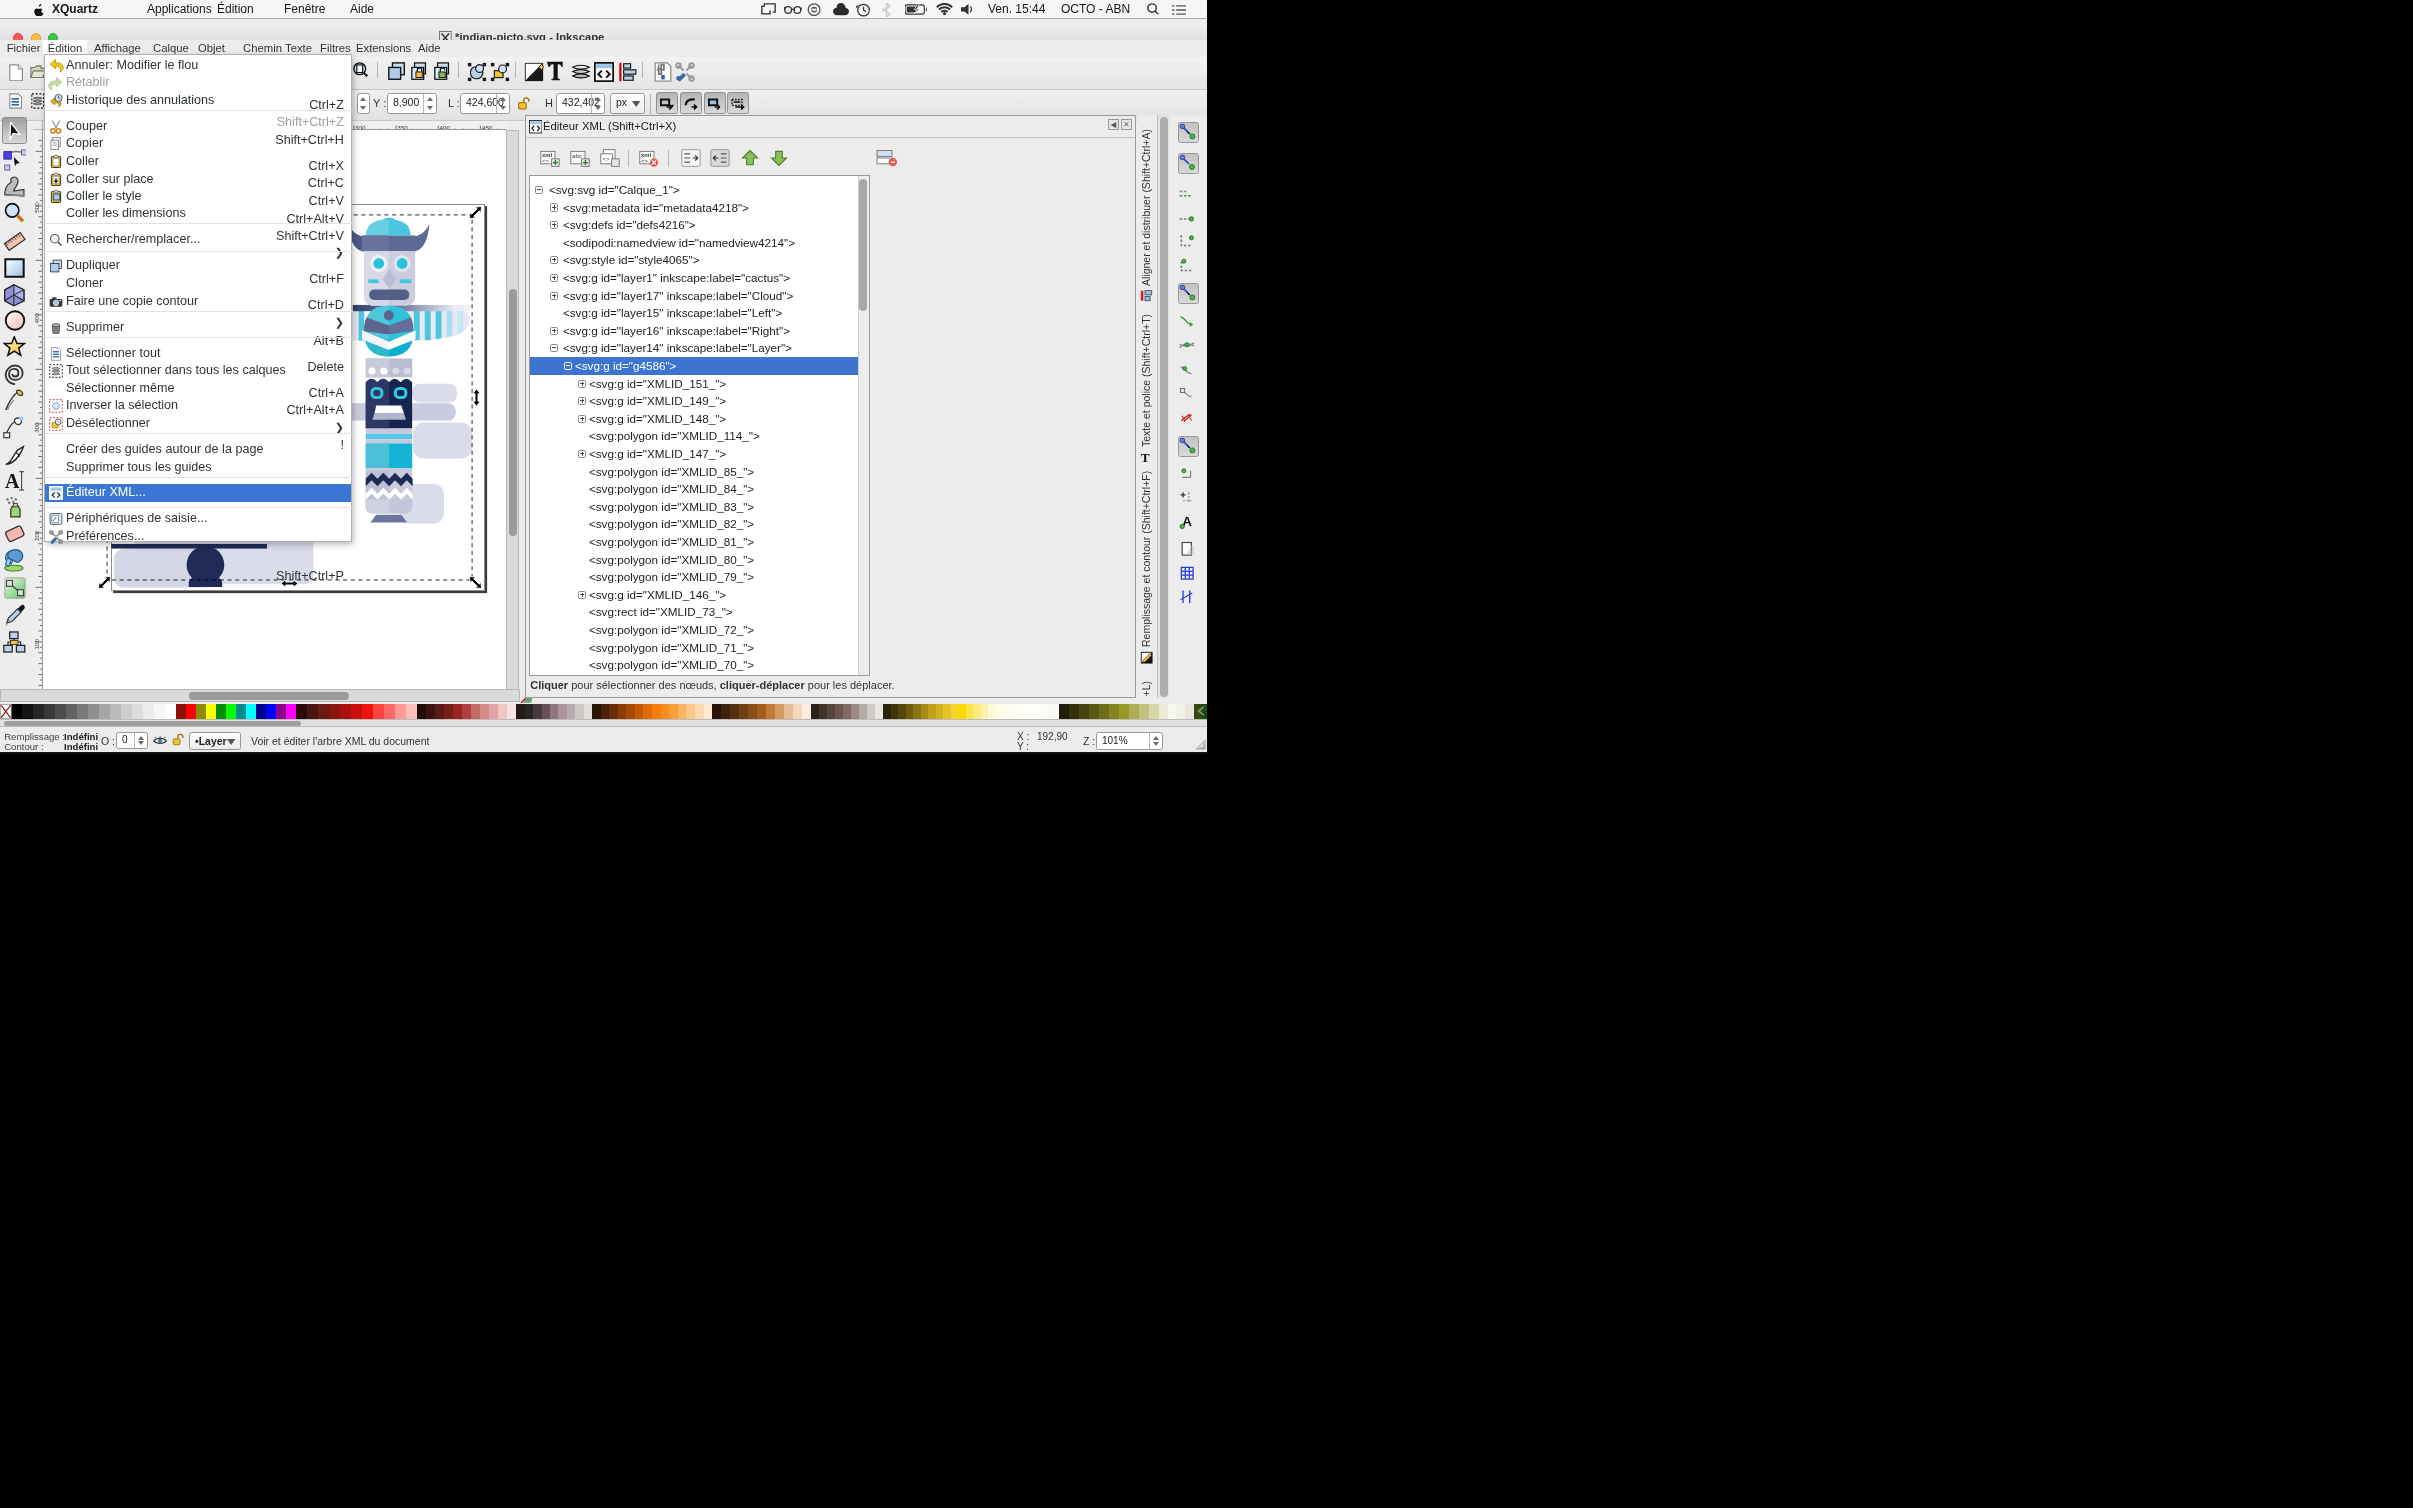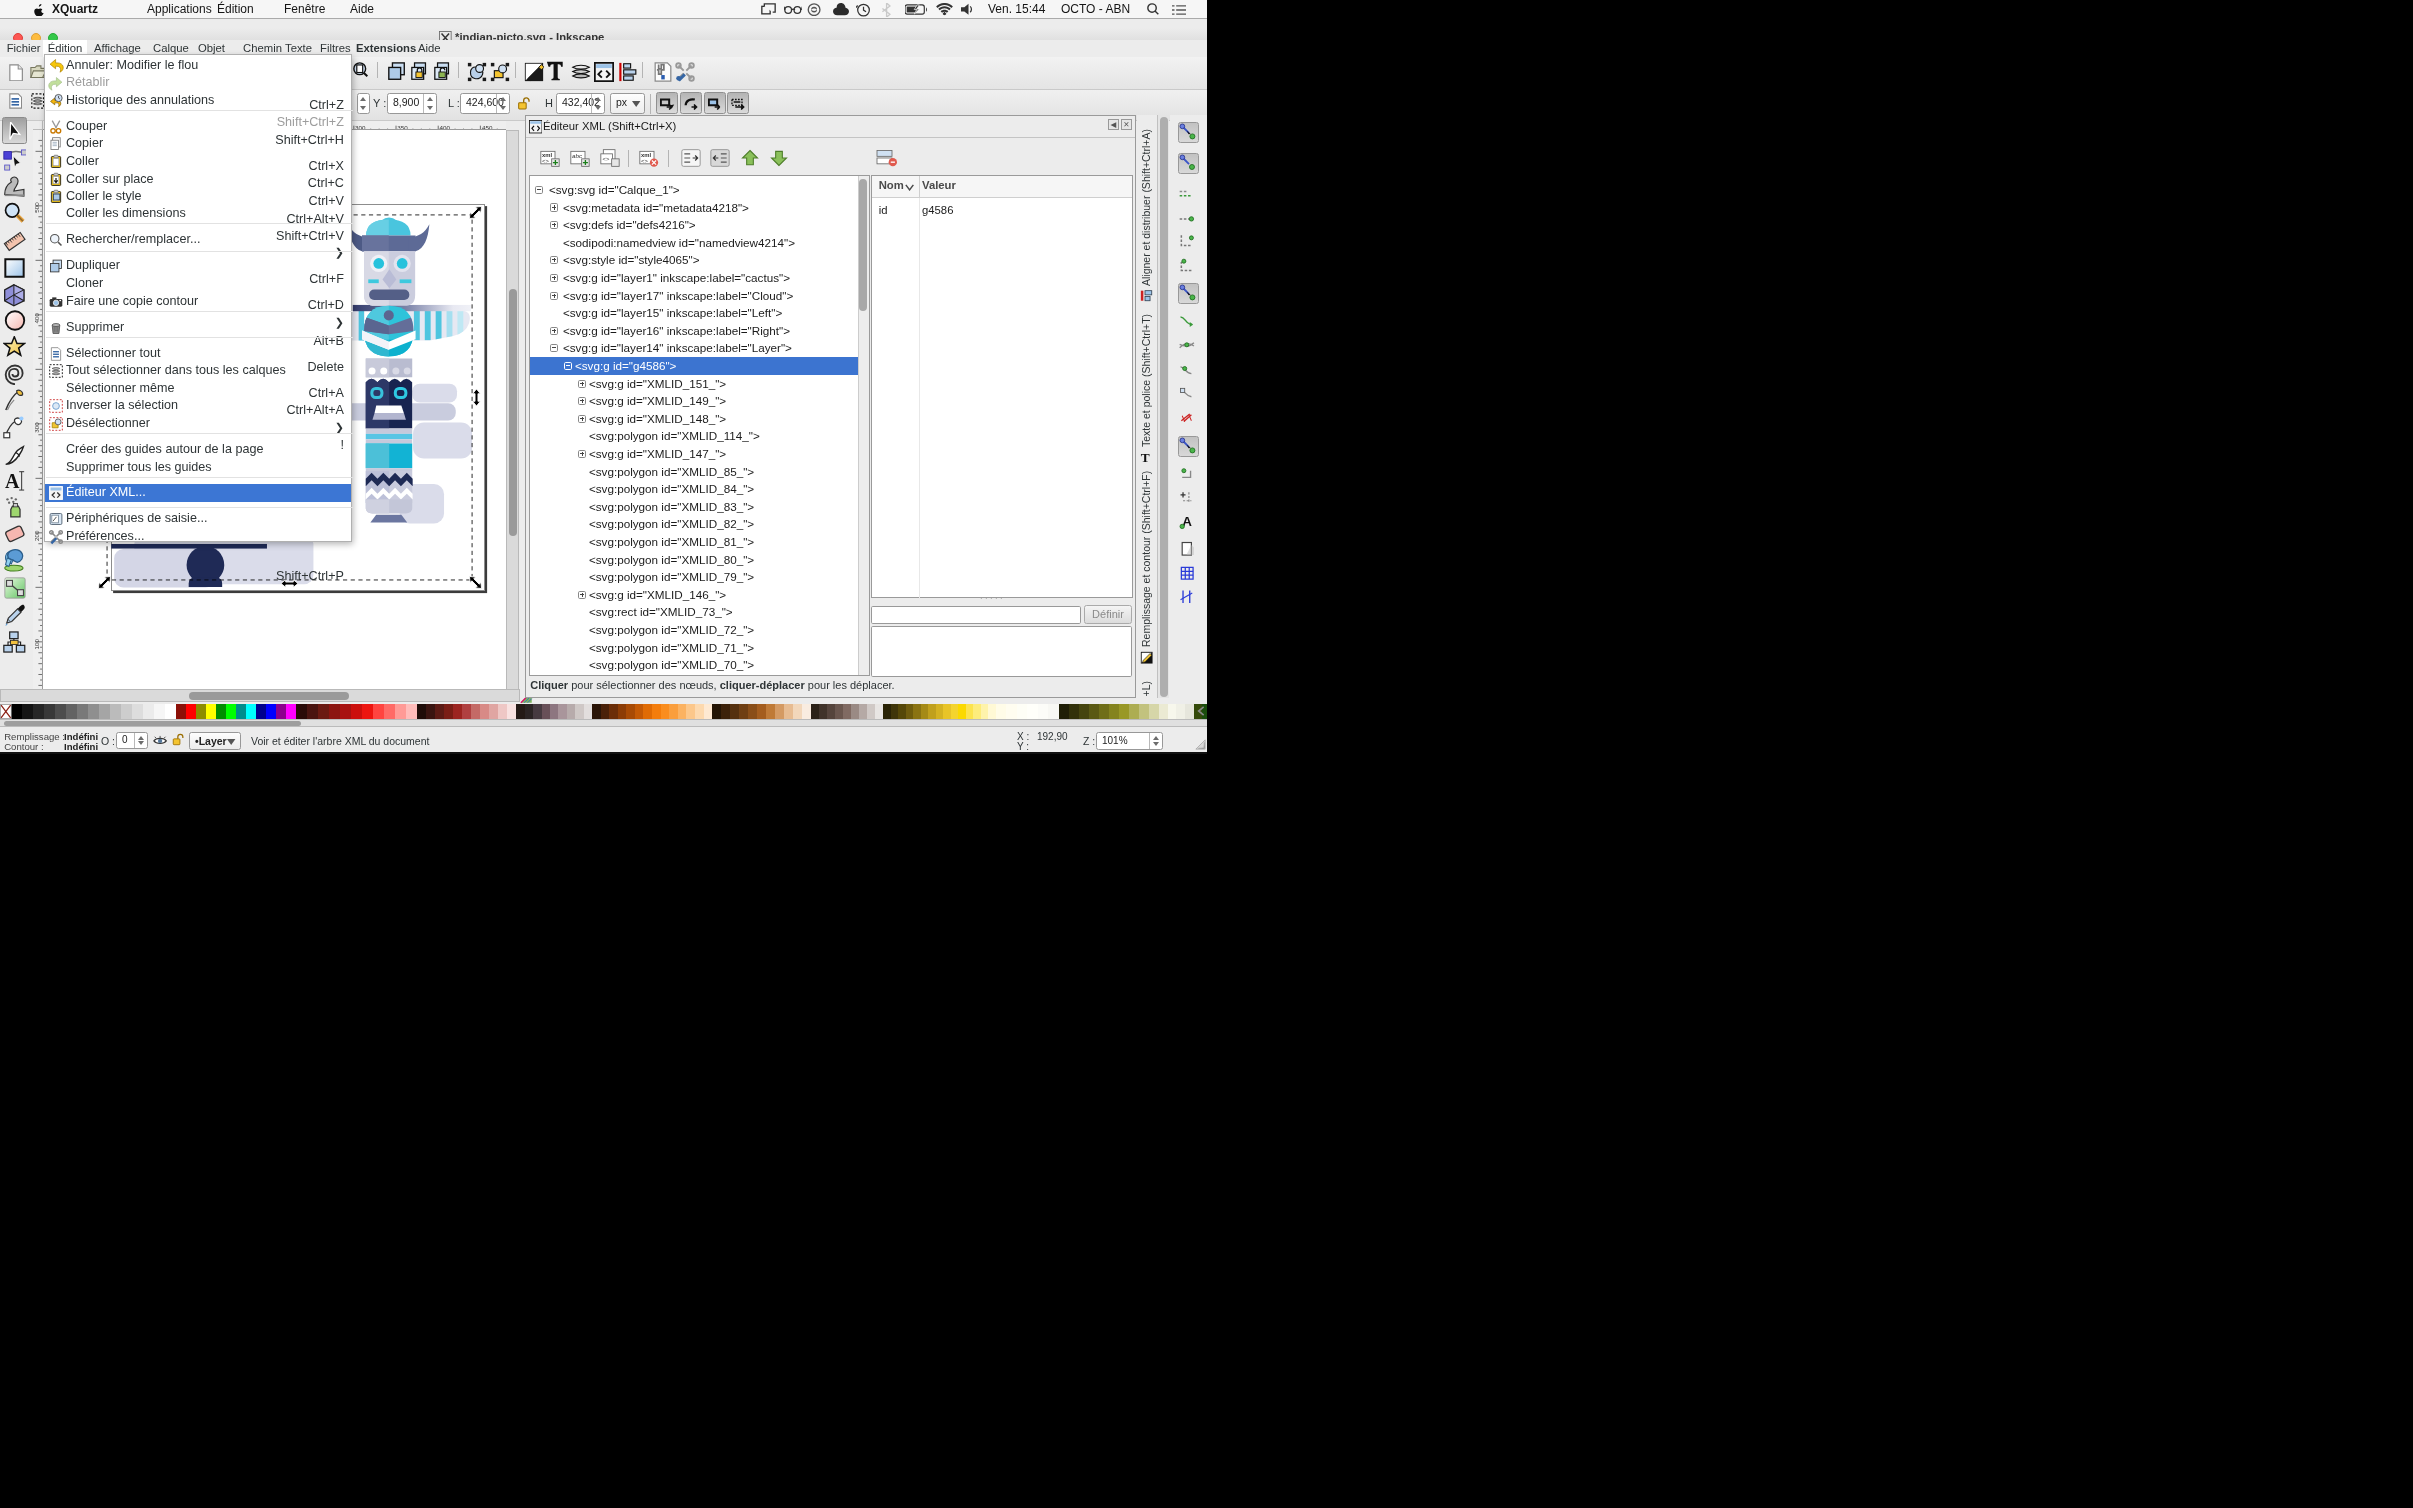--- a/index.html
+++ b/index.html
@@ -159,21 +159,21 @@
 
 <div id="menubar">
  <span class="m" style="left:6.7px;">Fichier</span>
  <span class="m" style="left:43px;width:44px;background:#fff;text-align:center;">Édition</span>
  <span class="m" style="left:94px;">Affichage</span>
  <span class="m" style="left:153px;">Calque</span>
  <span class="m" style="left:198px;">Objet</span>
  <span class="m" style="left:243px;">Chemin</span>
  <span class="m" style="left:285px;">Texte</span>
  <span class="m" style="left:320px;">Filtres</span>
- <span class="m" style="left:356px;font-weight:bold;">Extensions</span>
+ <span class="m" style="left:356px;">Extensions</span>
  <span class="m" style="left:418px;">Aide</span>
 </div>
 
 <div id="tb1">
  <svg class="abs" style="left:9.2px;top:6.7px" width="14.2" height="17.6" viewBox="0 0 17 21">
         <path d="M1 1h10l5 5v14H1z" fill="#fff" stroke="#8a8a8a" stroke-width="1.4"></path>
         <path d="M11 1v5h5" fill="#e8e8e8" stroke="#8a8a8a" stroke-width="1.2"></path>
       </svg>
  <svg class="abs" style="left:30px;top:7.5px" width="16" height="13.4" viewBox="0 0 19 16">
         <path d="M1 15V3h5l2-2h5v3h5v11z" fill="#d8d8c0" stroke="#77775f" stroke-width="1.3"></path>
@@ -1217,39 +1217,20 @@
         </div>
 <div class="trow" style="top:463px">
           <span style="position:absolute;left:59px">&lt;svg:polygon id="XMLID_71_"&gt;</span>
         </div>
 <div class="trow" style="top:480px">
           <span style="position:absolute;left:59px">&lt;svg:polygon id="XMLID_70_"&gt;</span>
         </div>  
         <div class="sbtrack" style="left:328px;top:0px;width:11.7px;height:499px;background:#ededed;border:none;border-left:0.8px solid #ccc;"></div>
   <div class="sbthumb" style="left:329px;top:2.5px;width:8.4px;height:132px;background:#a8a8a8;"></div>
  </div>
- <div id="attrpane">
-  <div id="attrtable">
-   <div class="abs" style="left:0;top:0;width:100%;height:22px;background:#f6f6f6;border-bottom:0.8px solid #cfcfcf;">
-    <span class="abs" style="left:6.7px;top:3.4px;font-weight:bold;color:#4a4a4a">Nom</span>
-    <svg class="abs" style="left:33px;top:7.5px" width="9.2" height="7.5" viewBox="0 0 11 9">
-              <path d="M1 1l4.5 6L10 1" fill="none" stroke="#4a4a4a" stroke-width="1.8"></path>
-            </svg>
-    <span class="abs" style="left:50px;top:3.4px;font-weight:bold;color:#4a4a4a">Valeur</span>
-    <div class="abs" style="left:47px;top:0;width:0.8px;height:22px;background:#cfcfcf"></div>
-   </div>
-   <span class="abs" style="left:6.7px;top:28px">id</span>
-   <span class="abs" style="left:50px;top:28px">g4586</span>
-   <div class="abs" style="left:47px;top:22px;width:0.8px;height:401px;background:#e8e8e8"></div>
-  </div>
-  <div class="abs" style="left:109px;top:419px;width:50px;height:6.7px;color:#9a9a9a;font-size:7.5px;letter-spacing:2.5px;">·····</div>
-        <div class="abs" style="left:0px;top:431px;width:210px;height:17.6px;background:#fff;border:0.8px solid #999;border-radius:1.7px;"></div>
-  <div class="abs" style="left:213px;top:430px;width:48px;height:19px;background:linear-gradient(#f4f4f4,#dcdcdc);border:0.8px solid #aaa;border-radius:2.5px;text-align:center;font-size:11px;color:#8a8a8a;line-height:17.6px;">Définir</div>
-  <div class="abs" style="left:0px;top:451px;width:261px;height:51px;background:#fff;border:0.8px solid #999;border-radius:1.7px;"></div>
- </div>
  <div id="xstatus">
         <span class="abs" style="left:4.2px;top:2.5px"><b>Cliquer</b> pour sélectionner des nœuds, <b>cliquer-déplacer</b> pour les déplacer.</span>
       </div>
  <div class="abs" style="left:295px;top:578px;width:20px;height:2.5px;color:#999;font-size:6.7px;letter-spacing:1.7px;">·····</div>
 </div>
 
 <div id="tabstrip">
  <div class="vtab" style="top:2.5px;height:168px"><span>Aligner et distribuer (Shift+Ctrl+A)</span></div>
  <svg class="abs" style="left:3.4px;top:174px" width="13.4" height="13.4" viewBox="0 0 16 16">
         <rect x="1" y="2" width="3" height="12" fill="#c22"></rect>

